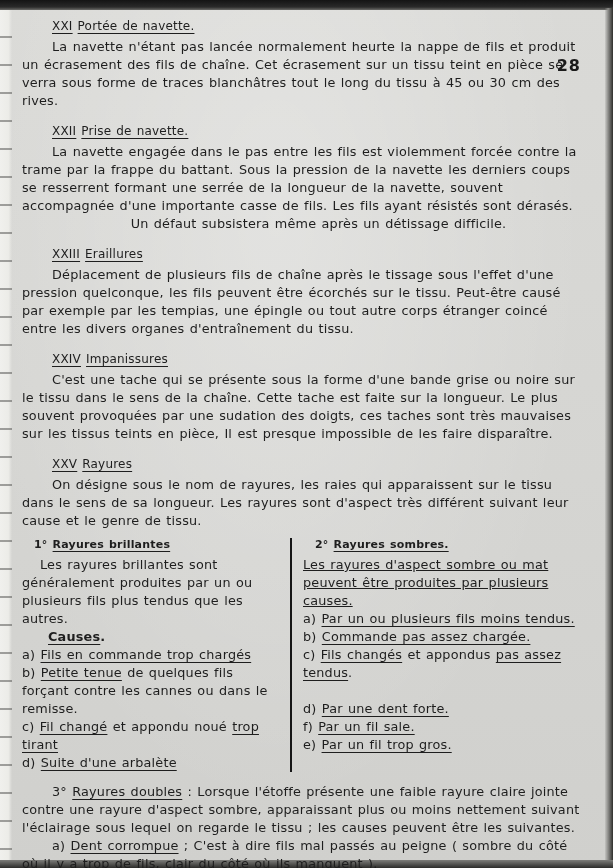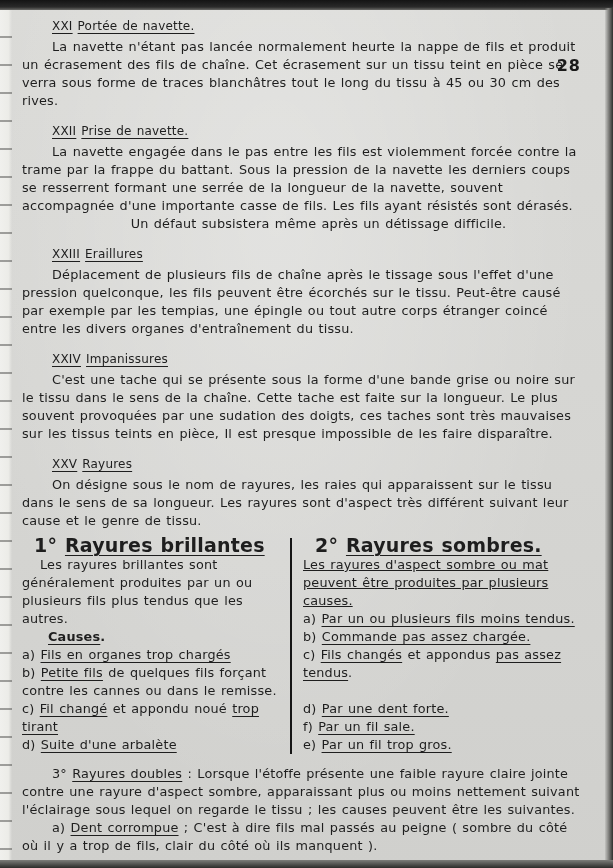--- a/index.html
+++ b/index.html
@@ -50,21 +50,21 @@
   }
   .u { text-decoration:underline; text-underline-offset:3px; text-decoration-thickness:1.4px; }
   .para { margin:0; text-indent:30px; }
   .para + .para { margin-top:0;text-align:center; }
 
   .cols { display:flex; align-items:stretch; margin:6px 0 10px 0; }
   .col { box-sizing:border-box; }
   .col1 { width:268px; padding-right:6px; }
   .divider { width:2px; background:#161616; margin:2px 3px 0 0; }
   .col2 { flex:1; padding-left:8px; }
-  .col-head { margin:0 0 2px 12px; font-weight:bold; font-size:19px; }
+  .col-head { margin:0 0 2px 12px; font-weight:bold; font-size:11px; }
   .col-para { margin:0; text-indent:18px; }
   .col-para.noindent { text-indent:0;text-decoration:underline; }
   .causes { margin:0 0 0 26px; font-weight:bold; }
   .item { margin:0; }
   .item.gap-before { margin-top:18px; }
   .hang { margin:0; text-indent:30px; }
 </style>
 </head>
 <body>
 
@@ -124,25 +124,25 @@
           <p class="col-head">
             <span>1°</span>
             <span class="u">Rayures brillantes</span>
           </p>
           <p class="col-para">Les rayures brillantes sont généralement produites par un ou plusieurs fils plus tendus que les autres.</p>
           <p class="causes">
             <span class="u">Causes</span><span>.</span>
           </p>
           <p class="item">
             <span>a)</span>
-            <span class="u">Fils en organes trop chargés</span>
+            <span class="u">Fils en commande trop chargés</span>
           </p>
           <p class="item">
             <span>b)</span>
-            <span class="u">Petite fils</span>
+            <span class="u">Petite tenue</span>
             <span>de quelques fils forçant contre les cannes ou dans le remisse.</span>
           </p>
           <p class="item">
             <span>c)</span>
             <span class="u">Fil changé</span>
             <span>et appondu noué</span>
             <span class="u">trop tirant</span>
           </p>
           <p class="item">
             <span>d)</span>

